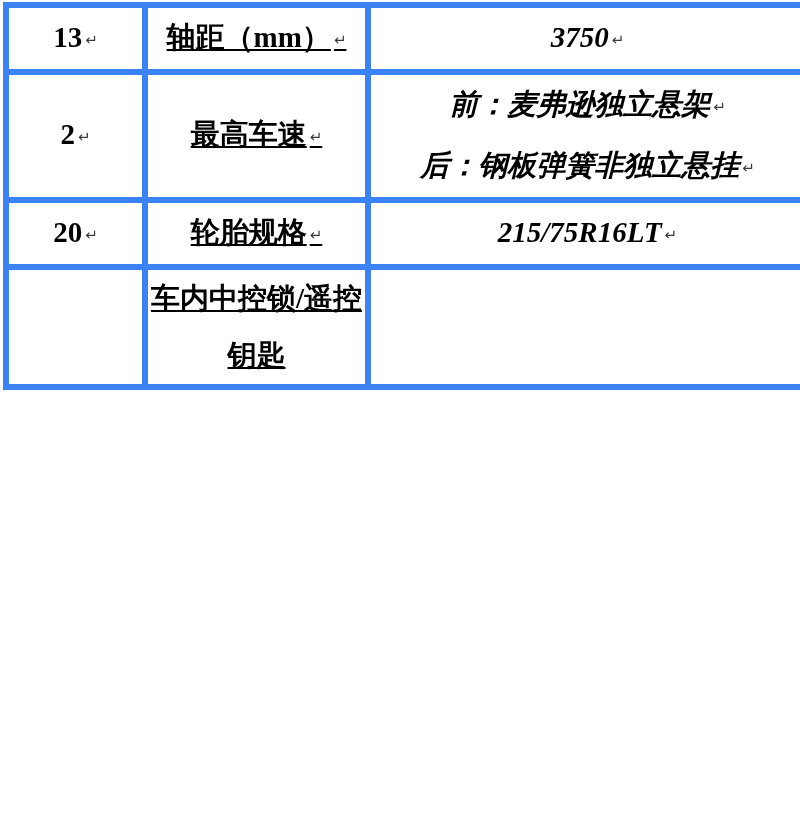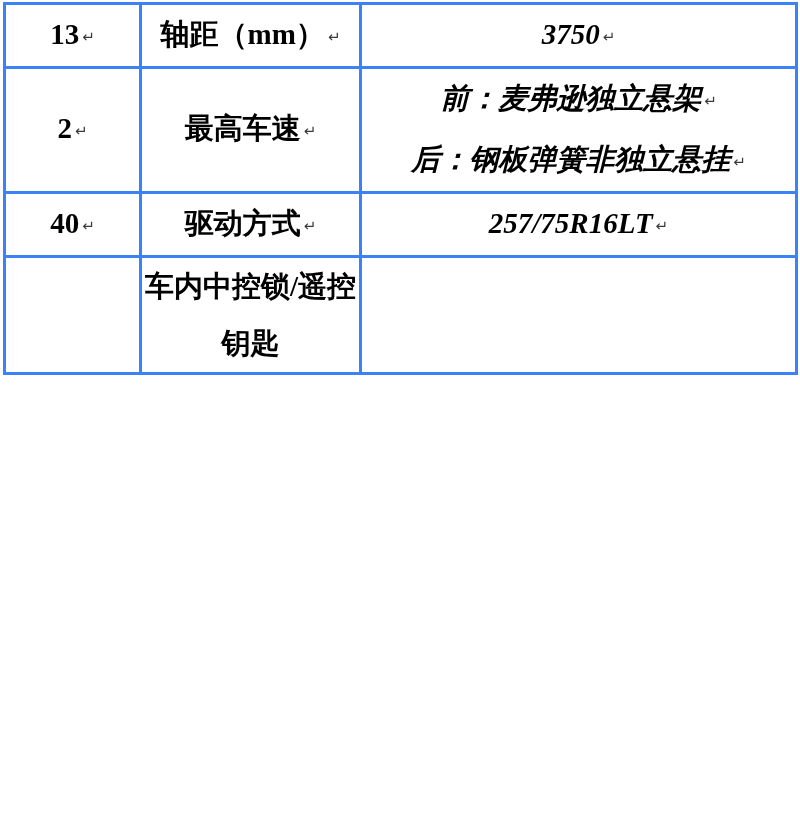--- a/index.html
+++ b/index.html
@@ -17,33 +17,33 @@
     width: 797px;
   }
   table.spec-table {
     border-collapse: collapse;
     table-layout: fixed;
     width: 783px;
     border: 3px solid #000000;
     background: #ffffff;
   }
   table.spec-table td {
-    border: 3px solid #3b82f6;
+    border: 6px solid #3b82f6;
     text-align: center;
     vertical-align: middle;
     padding: 0 2px;
     height: 57px;
     font-weight: bold;
     font-size: 29px;
     line-height: 57px;
     color: #000000;
     overflow: hidden;
   }
   td.c-no    { width: 129px; }
-  td.c-label { width: 213px; line-height: 58px; }
+  td.c-label { width: 213px; line-height: 58px; text-decoration: underline; }
   td.c-value { width: 429px; font-style: italic; }
   .vline {
     line-height: 58px;
     white-space: nowrap;
   }
   .txt { white-space: normal; }
   .pmark {
     font-family: "DejaVu Sans", sans-serif;
     font-weight: normal;
     font-size: 15px;
@@ -74,24 +74,24 @@
     <td class="c-value">
             <div class="vline"><span class="txt">前：麦弗逊独立悬架</span><span class="pmark">↵</span></div>
             <div class="vline"><span class="txt">后：钢板弹簧非独立悬挂</span><span class="pmark">↵</span></div>
           </td>
   </tr>
 
 
 
 
   <tr>
-    <td class="c-no"><span class="txt">40</span><span class="pmark">↵</span></td>
-    <td class="c-label"><span class="txt">驱动方式</span><span class="pmark">↵</span></td>
+    <td class="c-no"><span class="txt">20</span><span class="pmark">↵</span></td>
+    <td class="c-label"><span class="txt">轮胎规格</span><span class="pmark">↵</span></td>
     <td class="c-value">
-            <div class="vline"><span class="txt">257/75R16LT</span><span class="pmark">↵</span></div>
+            <div class="vline"><span class="txt">215/75R16LT</span><span class="pmark">↵</span></div>
           </td>
   </tr>
 
 
 
   <tr>
     <td class="c-no"></td>
     <td class="c-label"><span class="txt">车内中控锁/遥控钥匙</span></td>
     <td class="c-value"></td>
   </tr>

